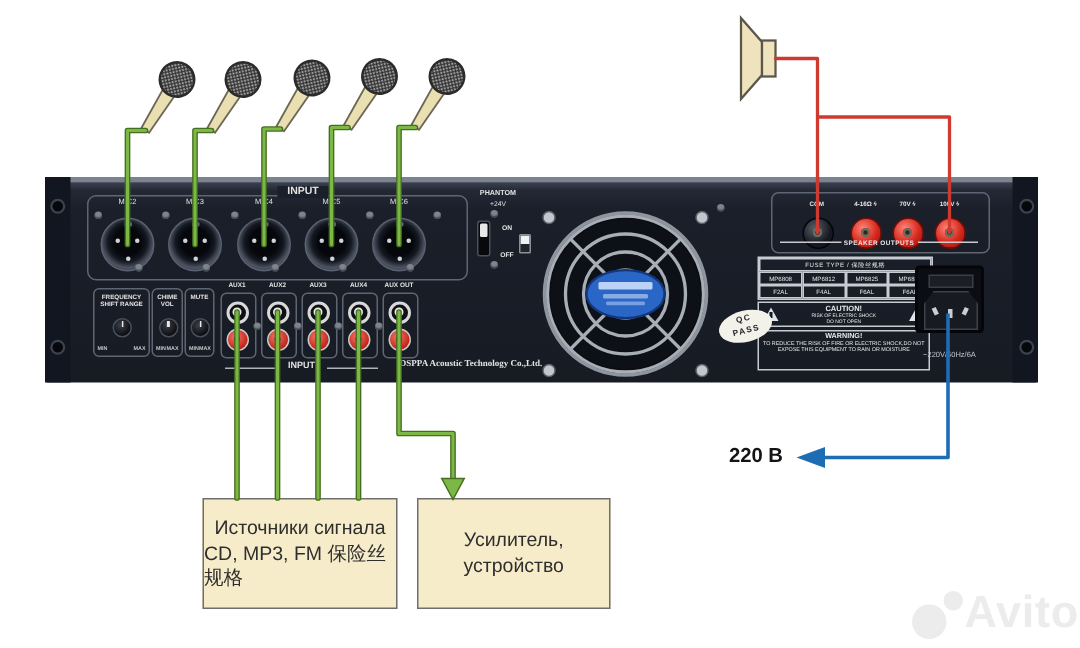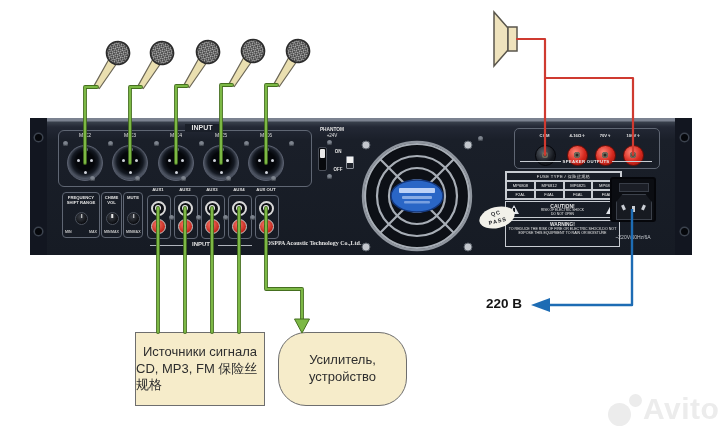--- a/index.html
+++ b/index.html
@@ -285,21 +285,21 @@
     <span class="pin" style="left:20px;top:27px;width:3px;height:6px;"></span>
     <span class="pin" style="left:30px;top:26px;width:3px;height:5px;transform:rotate(25deg);"></span>
   </div>
   <div class="ptext" style="left:600px;top:235px;width:66px;font-size:5px;color:#c3c7cd;">~220V/50Hz/6A</div>
   <div class="screw" style="left:478px;top:136px;"></div>
 
   <div class="note-box" style="left:135px;width:130px;">
     <div>Источники сигнала</div>
     <div>CD, MP3, FM 保险丝规格</div>
   </div>
-  <div class="note-box" style="left:278px;width:129px;border-radius:28px;">
+  <div class="note-box" style="left:278px;width:129px;">
     <div>Усилитель,</div>
     <div>устройство</div>
   </div>
   <div id="mains-label">220 В</div>
 
   <div id="wm">
     <span class="c" style="left:12px;top:13px;width:23px;height:23px;"></span>
     <span class="c" style="left:33px;top:4px;width:13px;height:13px;"></span>
     <span class="t">Avito</span>
   </div>

